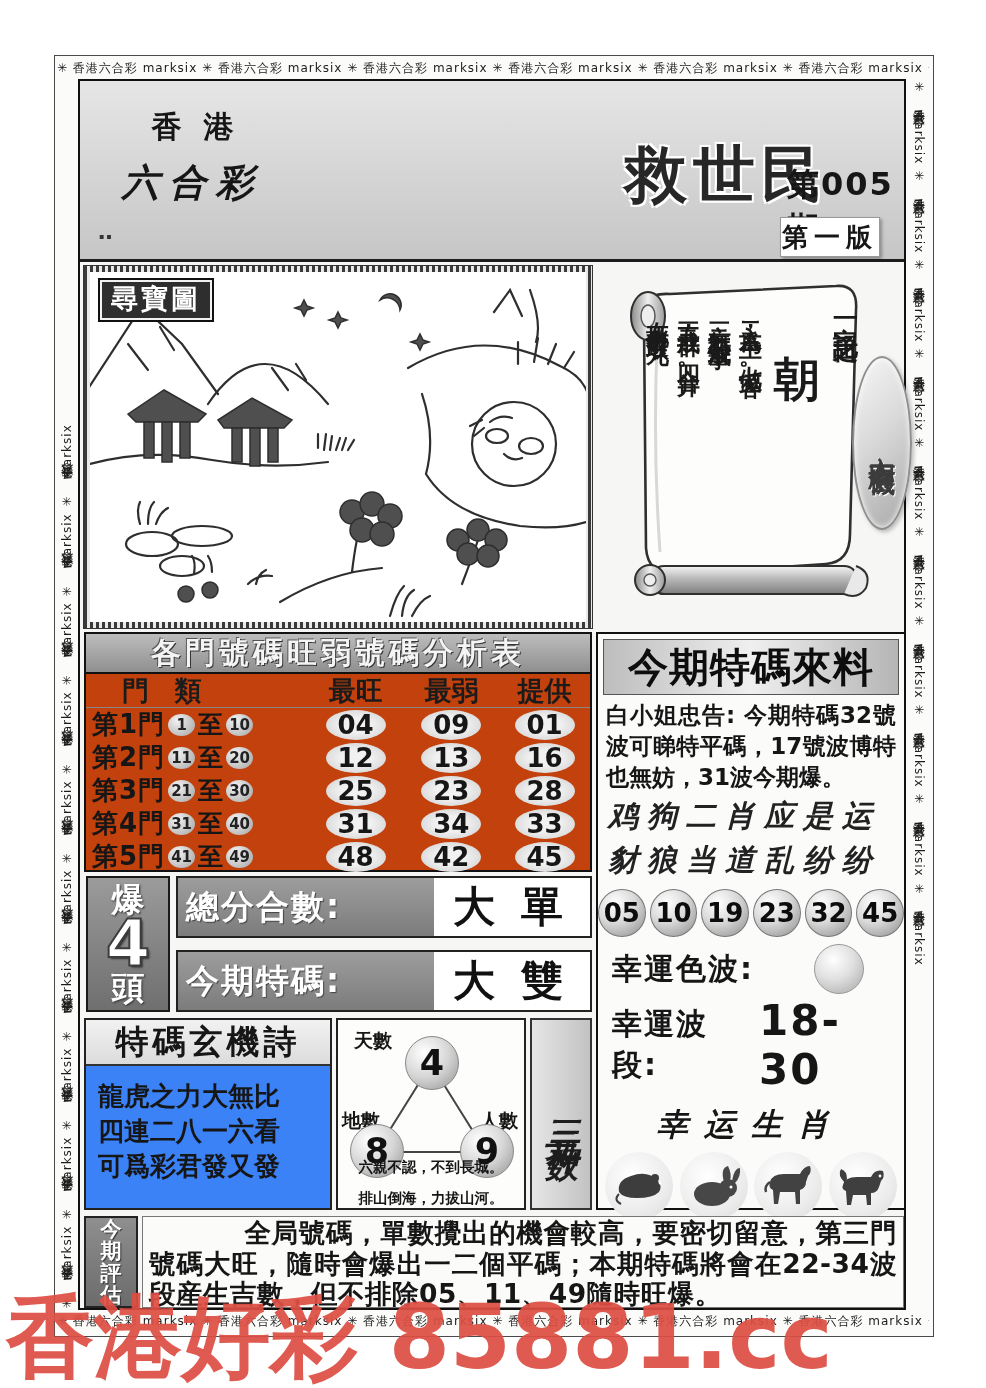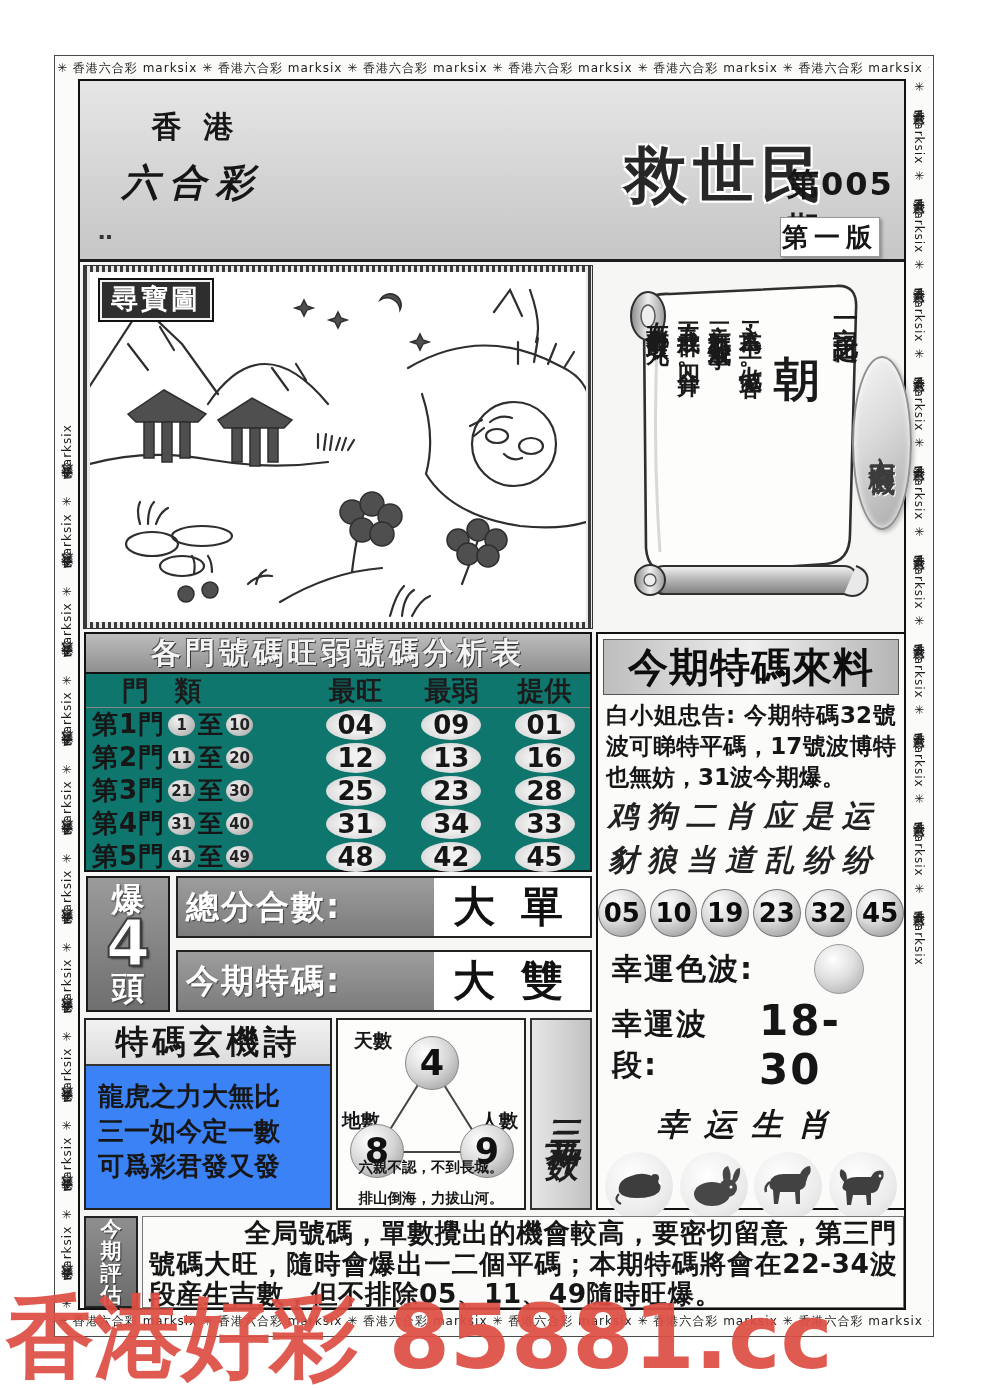--- a/index.html
+++ b/index.html
@@ -43,21 +43,21 @@
   .scroll-area{left:598px;top:266px;width:310px;height:362px;}
   .scroll-text{left:52px;top:38px;width:212px;height:280px;display:flex;flex-direction:row-reverse;justify-content:space-between;}
   .scroll-col{writing-mode:vertical-rl;font-family:"DejaVu Serif",serif;font-size:23px;font-weight:600;letter-spacing:4px;color:#1a1a1a;}
   .scroll-head{font-size:25px;font-weight:bold;}
   .scroll-big{display:block;font-size:46px;font-weight:bold;margin-top:14px;letter-spacing:0;}
   .mystery-badge{left:852px;top:356px;width:56px;height:170px;border-radius:50%;
     background:linear-gradient(135deg,#f7f7f7,#d9d9d9 45%,#a8a8a8);border:2px solid #8f8f8f;box-shadow:inset 0 0 6px #fff,2px 2px 4px rgba(0,0,0,.25);
     display:flex;align-items:center;justify-content:center;}
   .mystery-badge span{writing-mode:vertical-rl;font-size:27px;font-weight:bold;color:#3c3c3c;letter-spacing:4px;text-shadow:1px 1px 0 #fff;}
   
-  .table-box{left:84px;top:632px;width:508px;height:240px;box-sizing:border-box;border:2px solid #111;background:#0f766e;}
+  .table-box{left:84px;top:632px;width:508px;height:240px;box-sizing:border-box;border:2px solid #111;background:#c2410c;}
   .table-title{height:38px;background:linear-gradient(180deg,#bdbdbd,#8f8f8f);color:#f4f4f4;font-size:30px;font-weight:bold;
     letter-spacing:4px;text-align:center;line-height:38px;text-shadow:1px 1px 0 #333,-1px -1px 0 #555;border-bottom:2px solid #111;}
   .trow{display:flex;align-items:center;height:33px;}
   .trow.head{font-weight:bold;font-size:27px;border-bottom:1px solid #888;color:#1b1b1b;}
   .tc-gate{width:44%;padding-left:6px;box-sizing:border-box;display:flex;align-items:center;gap:3px;}
   .tc{width:19%;text-align:center;}
   .tc:last-child{width:18%;}
   .gate-name{font-size:26px;font-weight:bold;letter-spacing:1px;}
   .range-ball{display:inline-flex;align-items:center;justify-content:center;min-width:27px;height:22px;border-radius:50%;
     background:radial-gradient(circle at 35% 30%,#f2f2f2,#b3b3b3 80%);font-size:15px;font-weight:bold;color:#222;}
@@ -325,21 +325,21 @@
 </div>
 <div class="abs combo-row combo-row2">
   <div class="combo-label">今期特碼:</div>
   <div class="combo-value">大雙</div>
 </div>
 
 <div class="abs poem-box">
   <div class="poem-title">特碼玄機詩</div>
   <div class="poem-lines">
     <div class="poem-line">龍虎之力大無比</div>
-    <div class="poem-line">三一如今定一數</div>
+    <div class="poem-line">四連二八一六看</div>
     <div class="poem-line">可爲彩君發又發</div>
   </div>
 </div>
 
 <div class="abs tri-box">
   <svg width="186" height="188" viewBox="0 0 186 188" style="position:absolute;left:0;top:0;">
     <path d="M93,44 L38,132 M93,44 L148,132 M38,132 L148,132" stroke="#444" stroke-width="2" fill="none"></path>
   </svg>
   <div class="abs tri-label" style="left:16px;top:8px;">天數</div>
   <div class="abs tri-ball" style="left:67px;top:16px;">4</div>

